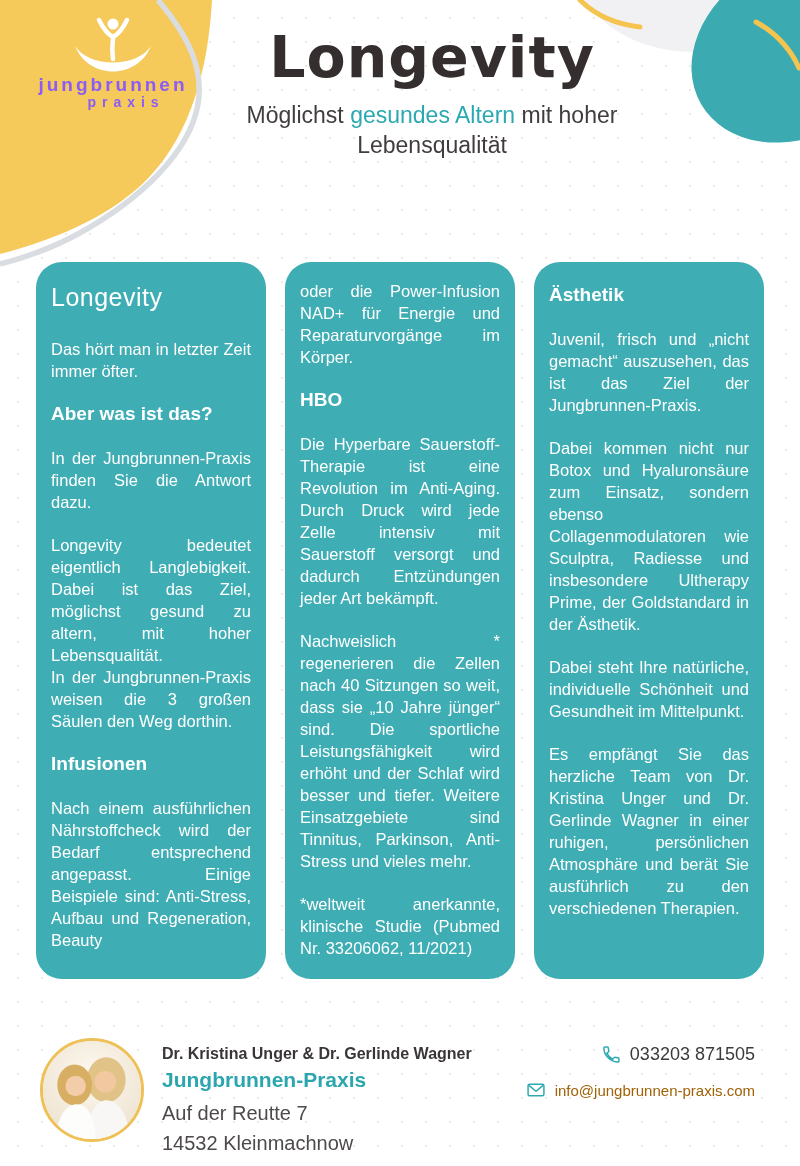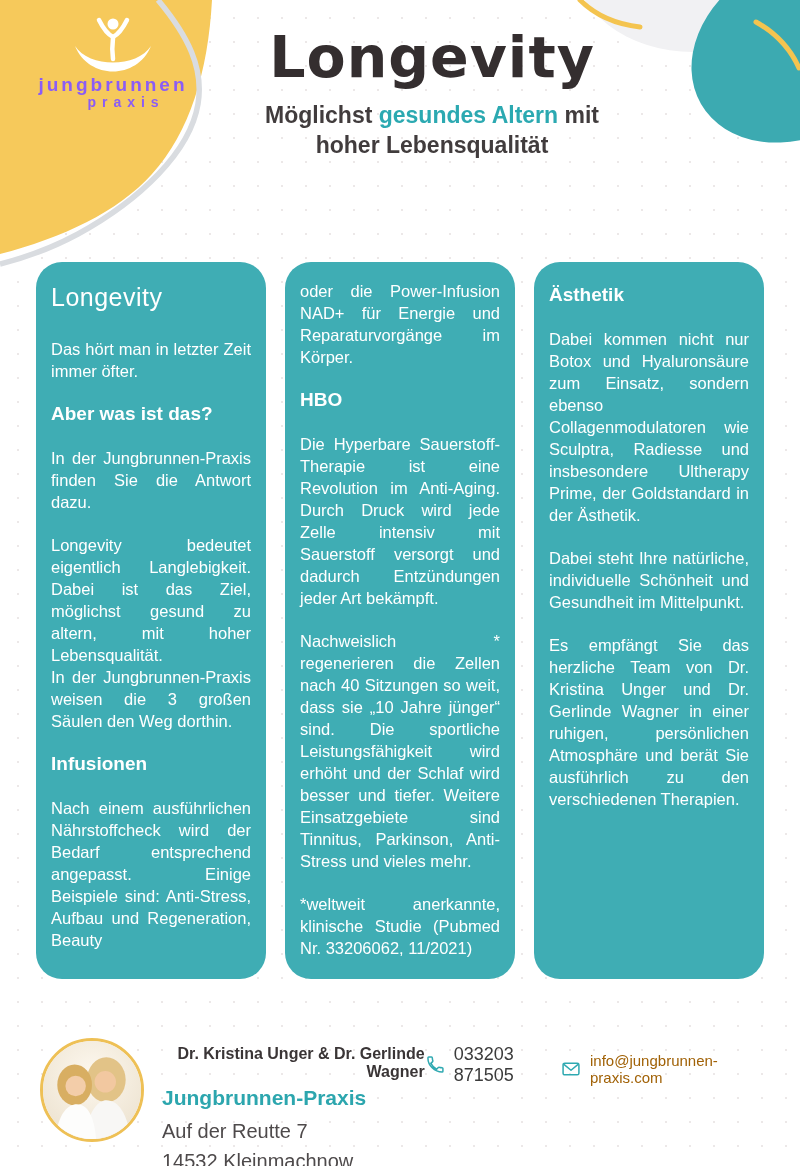--- a/index.html
+++ b/index.html
@@ -25,21 +25,21 @@
   .logo svg{display:block;margin:0 auto;}
   .logo-line1{font-size:19px;font-weight:bold;letter-spacing:3px;margin-top:2px;}
   .logo-line2{font-size:14px;font-weight:bold;letter-spacing:6px;margin-left:26px;margin-top:-2px;}
 
   
   .header{position:absolute;left:236px;top:24px;width:392px;text-align:center;}
   .header h1{
     margin:0;font-family:"DejaVu Sans","Liberation Sans",sans-serif;
     font-size:57px;font-weight:bold;color:#342e2f;letter-spacing:1px;
   }
-  .subtitle{margin:10px 0 0;font-size:23px;font-weight:bold;color:#413c3d;line-height:1.32;}
+  .subtitle{margin:10px 0 0;font-size:23px;font-weight:normal;color:#413c3d;line-height:1.32;}
   .subtitle .hl{color:#2ba9b1;}
 
   
   .columns{
     position:absolute;left:36px;top:262px;width:728px;
     display:flex;gap:19px;align-items:stretch;
   }
   .panel{
     flex:1 1 0;
     background:#3fadb4;
@@ -67,21 +67,21 @@
   .photo{
     width:104px;height:104px;border-radius:50%;
     border:3px solid #eec055;box-sizing:border-box;
     overflow:hidden;background:#faf3e8;flex:0 0 auto;
   }
   .photo svg{display:block;}
   .info{margin-left:18px;padding-top:7px;}
   .names{font-size:16px;font-weight:bold;color:#3a3536;text-align:right;}
   .practice{font-size:21px;font-weight:bold;color:#2ca6ae;margin-top:5px;}
   .addr{font-size:20px;color:#4e4a4b;line-height:1.5;margin-top:6px;}
-  .contacts{margin-left:auto;padding-top:6px;display:flex;flex-direction:row;gap:6px;align-items:flex-end;}
+  .contacts{margin-left:auto;padding-top:6px;display:flex;flex-direction:column;gap:15px;align-items:flex-end;}
   .contact-row{display:flex;align-items:center;gap:9px;}
   .contact-row svg{flex:0 0 auto;}
   .phone-text{font-size:18px;color:#3b3b3b;font-weight:500;}
   .small-text{font-size:15px;color:#a16207;}
 </style>
 </head>
 <body>
 
 <div class="page">
 
@@ -131,20 +131,21 @@
       </section>
       <section class="panel">
         <p>oder die Power-Infusion NAD+ für Energie und Reparaturvorgänge im Körper.</p>
         <h3>HBO</h3>
         <p>Die Hyperbare Sauerstoff-Therapie ist eine Revolution im Anti-Aging. Durch Druck wird jede Zelle intensiv mit Sauerstoff versorgt und dadurch Entzündungen jeder Art bekämpft.</p>
         <p>Nachweislich * regenerieren die Zellen nach 40 Sitzungen so weit, dass sie „10 Jahre jünger“ sind. Die sportliche Leistungsfähigkeit wird erhöht und der Schlaf wird besser und tiefer. Weitere Einsatzgebiete sind Tinnitus, Parkinson, Anti-Stress und vieles mehr.</p>
         <p>*weltweit anerkannte, klinische Studie (Pubmed Nr. 33206062, 11/2021)</p>
       </section>
       <section class="panel">
         <h3>Ästhetik</h3>
+        <p>Juvenil, frisch und „nicht gemacht“ auszusehen, das ist das Ziel der Jungbrunnen-Praxis.</p>
         <p>Dabei kommen nicht nur Botox und Hyaluronsäure zum Einsatz, sondern ebenso Collagenmodulatoren wie Sculptra, Radiesse und insbesondere Ultherapy Prime, der Goldstandard in der Ästhetik.</p>
         <p>Dabei steht Ihre natürliche, individuelle Schönheit und Gesundheit im Mittelpunkt.</p>
         <p>Es empfängt Sie das herzliche Team von Dr. Kristina Unger und Dr. Gerlinde Wagner in einer ruhigen, persönlichen Atmosphäre und berät Sie ausführlich zu den verschiedenen Therapien.</p>
       </section>
     </main>
 
   <footer class="footer">
     <div class="photo">
       <svg width="98" height="98" viewBox="0 0 96 96">
         <defs>

